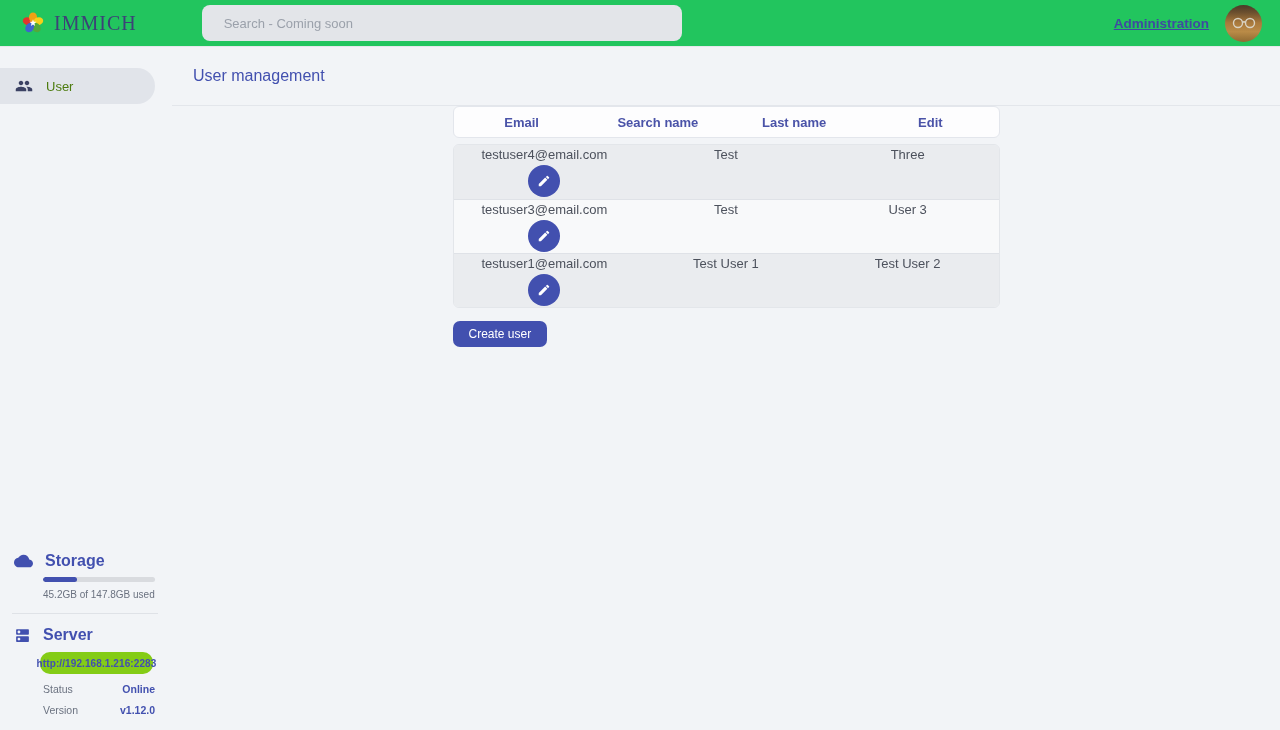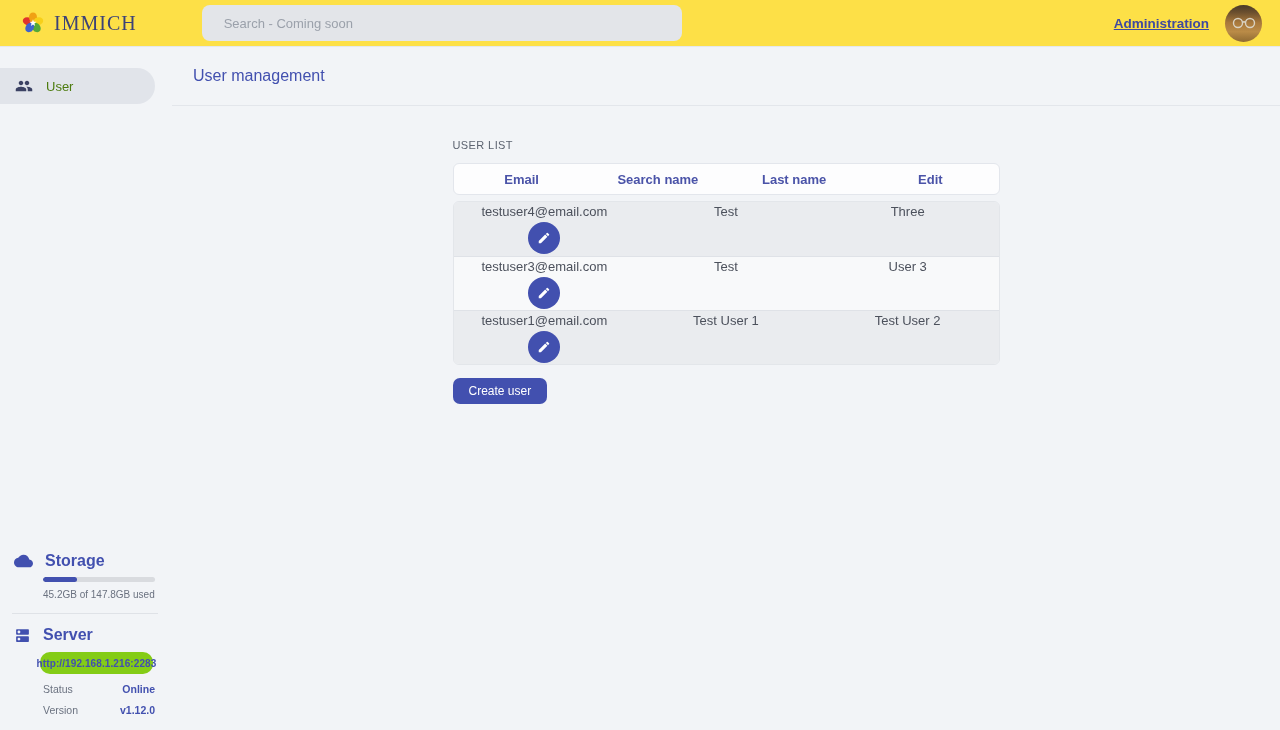--- a/index.html
+++ b/index.html
@@ -5,21 +5,21 @@
   * { margin:0; padding:0; box-sizing:border-box; }
   html,body { width:1280px; height:730px; overflow:hidden; }
   body {
     font-family:"Liberation Sans", sans-serif;
     background:#f2f4f7;
     color:#4c515c;
   }
 
   
   .topbar {
-    height:47px; background:#fde047; border-bottom:1px solid #e5e8ec;
+    height:47px; background:#22c55e; border-bottom:1px solid #e5e8ec;
     display:flex; align-items:center; padding:0 18px 0 20px;
   }
   .logo { display:flex; align-items:center; gap:8px; cursor:pointer; }
   .logo-word {
     font-family:"Liberation Serif", serif; font-size:20px; letter-spacing:1px;
     color:#3c4277; font-weight:500;
   }
   .search-input {
     margin-left:65px; width:480px; height:36px; border:none; border-radius:8px;
     background:#e3e5e9; padding:0 22px; font-size:13px; color:#555a63;
@@ -60,21 +60,21 @@
   .url-pill {
     margin:8px 0 0 40px; width:113px; height:22px; border-radius:10px; background:#84cc16;
     display:flex; align-items:center; justify-content:center;
     font-size:10px; font-weight:700; color:#4250af; letter-spacing:.1px;
   }
   .kv { margin:9px 17px 0 43px; display:flex; justify-content:space-between; align-items:center; }
   .kv-label { font-size:10.5px; color:#6b7280; }
   .kv-value { font-size:10.5px; font-weight:700; color:#4250af; }
 
   
-  .main { flex:1; display:flex; flex-direction:column;gap:20px; }
+  .main { flex:1; display:flex; flex-direction:column; }
   .page-head {
     height:59px; display:flex; align-items:center; padding-left:21px;
     border-bottom:1px solid #e3e6eb;
   }
   .page-title { font-size:16px; font-weight:500; color:#4250af; }
 
   .content { width:547px; margin:0 auto; }
   .section-label {
     margin:13px 0 12px 0; font-size:11px; color:#5c6370; letter-spacing:.4px;
   }
@@ -186,21 +186,20 @@
       </div>
     </div>
   </aside>
 
   <main class="main">
     <div class="page-head">
       <h1 class="page-title">User management</h1>
     </div>
 
     <div class="content">
-      <p class="section-label">USER LIST</p>
 
       <div class="table-head">
         <span>Email</span>
         <span>Search name</span>
         <span>Last name</span>
         <span>Edit</span>
       </div>
 
       <div class="rows">
 

